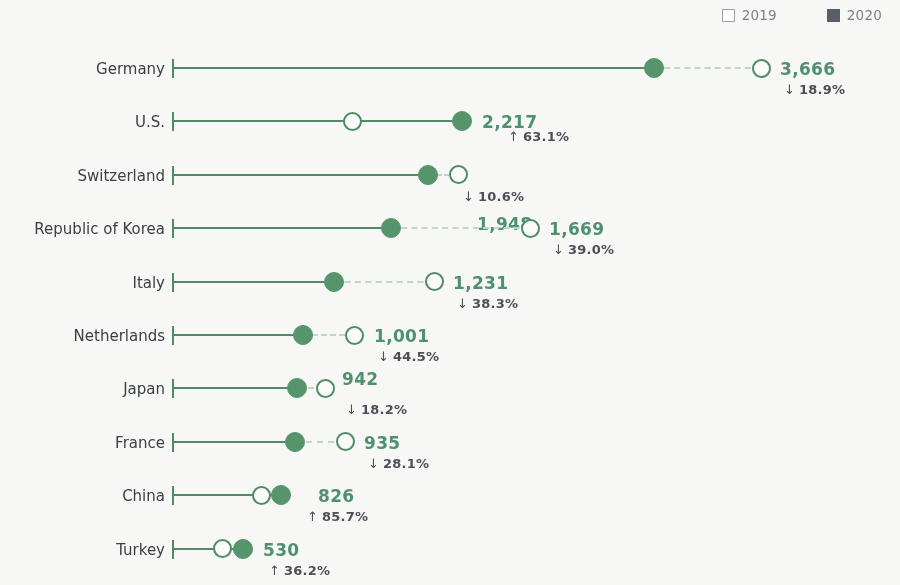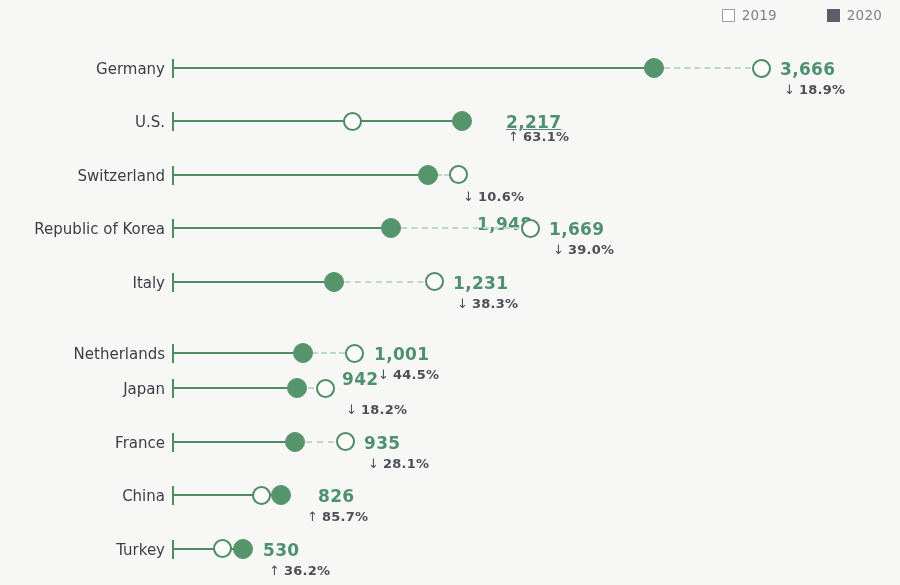--- a/index.html
+++ b/index.html
@@ -102,21 +102,21 @@
         <div class="value" style="left: 780px; top: 16px;">3,666</div>
         <div class="delta" style="left: 784px; top: 39px;"><span class="arrow">↓</span><span>18.9%</span></div>
       </div>
       <div class="row" style="top: 96.4px;">
         <div class="cat-label" style="top: 19px;">U.S.</div>
         <div class="tick" style="left: 172px; top: 16px;"></div>
         <div class="conn solid" style="left: 172px; width: 180px; top: 24px;"></div>
         <div class="conn solid" style="top: 24px; left: 352px; width: 110px;"></div>
         <div class="dot open" style="left: 342.5px; top: 15.5px;"></div>
         <div class="dot filled" style="left: 452px; top: 15px;"></div>
-        <div class="value" style="left: 506px; top: 16px; text-decoration: underline;">2,217</div>
+        <div class="value" style="left: 482px; top: 16px;">2,217</div>
         <div class="delta" style="left: 508px; top: 33px;"><span class="arrow">↑</span><span>63.1%</span></div>
       </div>
       <div class="row" style="top: 149.8px;">
         <div class="cat-label" style="top: 19px;">Switzerland</div>
         <div class="tick" style="left: 172px; top: 16px;"></div>
         <div class="conn solid" style="left: 172px; width: 256px; top: 24px;"></div>
         <div class="conn dashed" style="top: 24px; left: 428px; width: 30px;"></div>
         <div class="dot open" style="left: 448.5px; top: 15.5px;"></div>
         <div class="dot filled" style="left: 418px; top: 15px;"></div>
         <div class="value" style="left: 477px; top: 16px; margin-top: 48px;">1,948</div>
@@ -135,21 +135,21 @@
       <div class="row" style="top: 256.6px;">
         <div class="cat-label" style="top: 19px;">Italy</div>
         <div class="tick" style="left: 172px; top: 16px;"></div>
         <div class="conn solid" style="left: 172px; width: 162px; top: 24px;"></div>
         <div class="conn dashed" style="top: 24px; left: 334px; width: 100px;"></div>
         <div class="dot open" style="left: 424.5px; top: 15.5px;"></div>
         <div class="dot filled" style="left: 324px; top: 15px;"></div>
         <div class="value" style="left: 453px; top: 16px;">1,231</div>
         <div class="delta" style="left: 457px; top: 39px;"><span class="arrow">↓</span><span>38.3%</span></div>
       </div>
-      <div class="row" style="top: 328px;">
+      <div class="row" style="top: 310px;">
         <div class="cat-label" style="top: 19px;">Netherlands</div>
         <div class="tick" style="left: 172px; top: 16px;"></div>
         <div class="conn solid" style="left: 172px; width: 131px; top: 24px;"></div>
         <div class="conn dashed" style="top: 24px; left: 303px; width: 51px;"></div>
         <div class="dot open" style="left: 344.5px; top: 15.5px;"></div>
         <div class="dot filled" style="left: 293px; top: 15px;"></div>
         <div class="value" style="left: 374px; top: 16px;">1,001</div>
         <div class="delta" style="left: 378px; top: 39px;"><span class="arrow">↓</span><span>44.5%</span></div>
       </div>
       <div class="row" style="top: 363.4px;">

